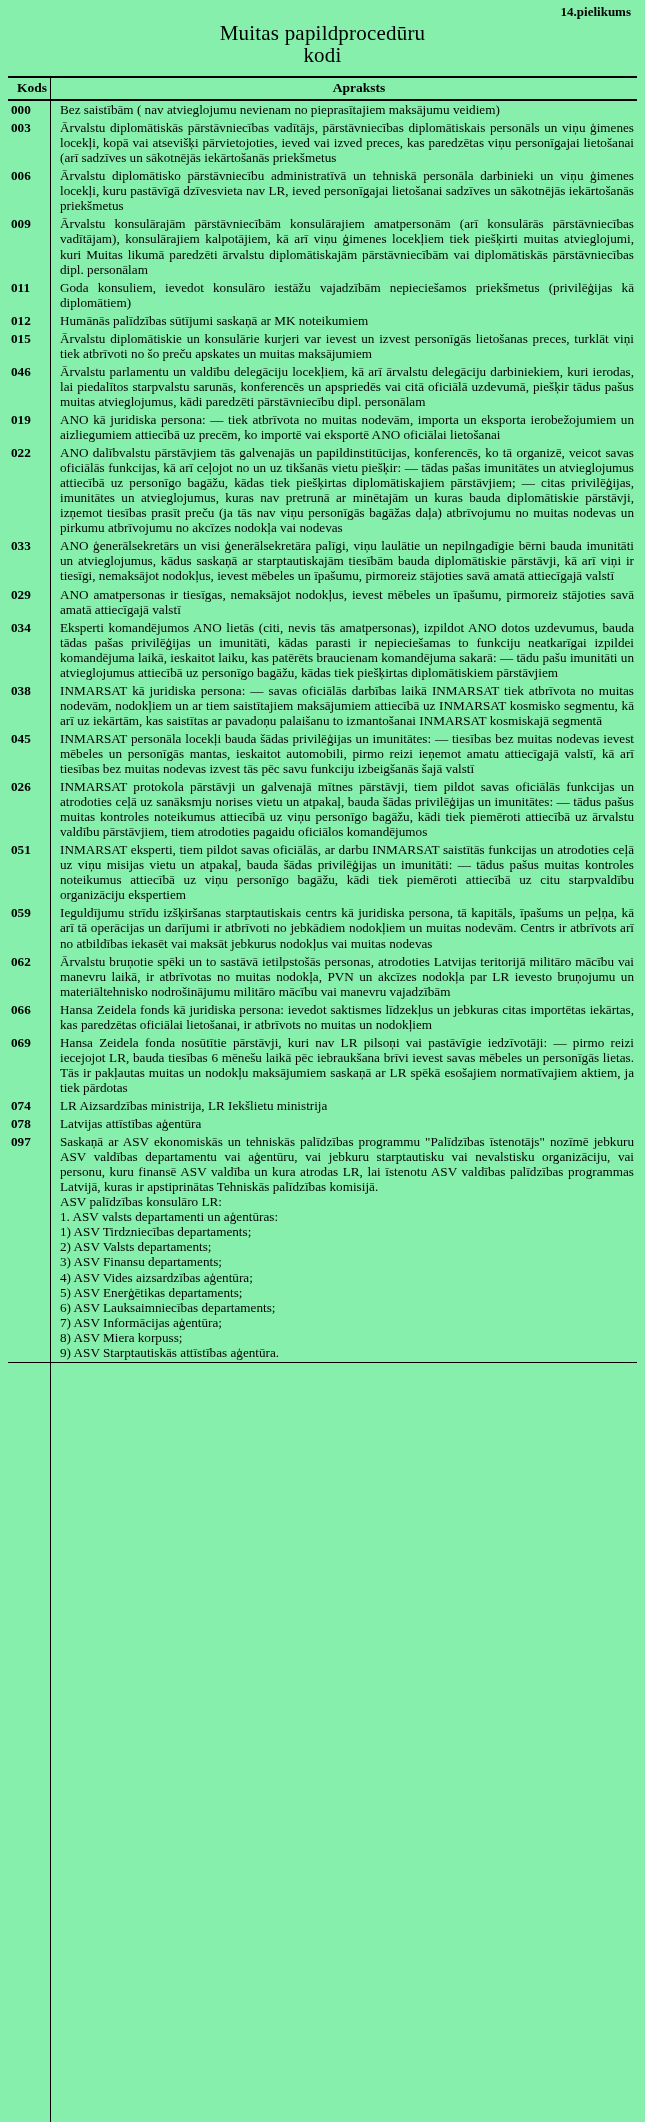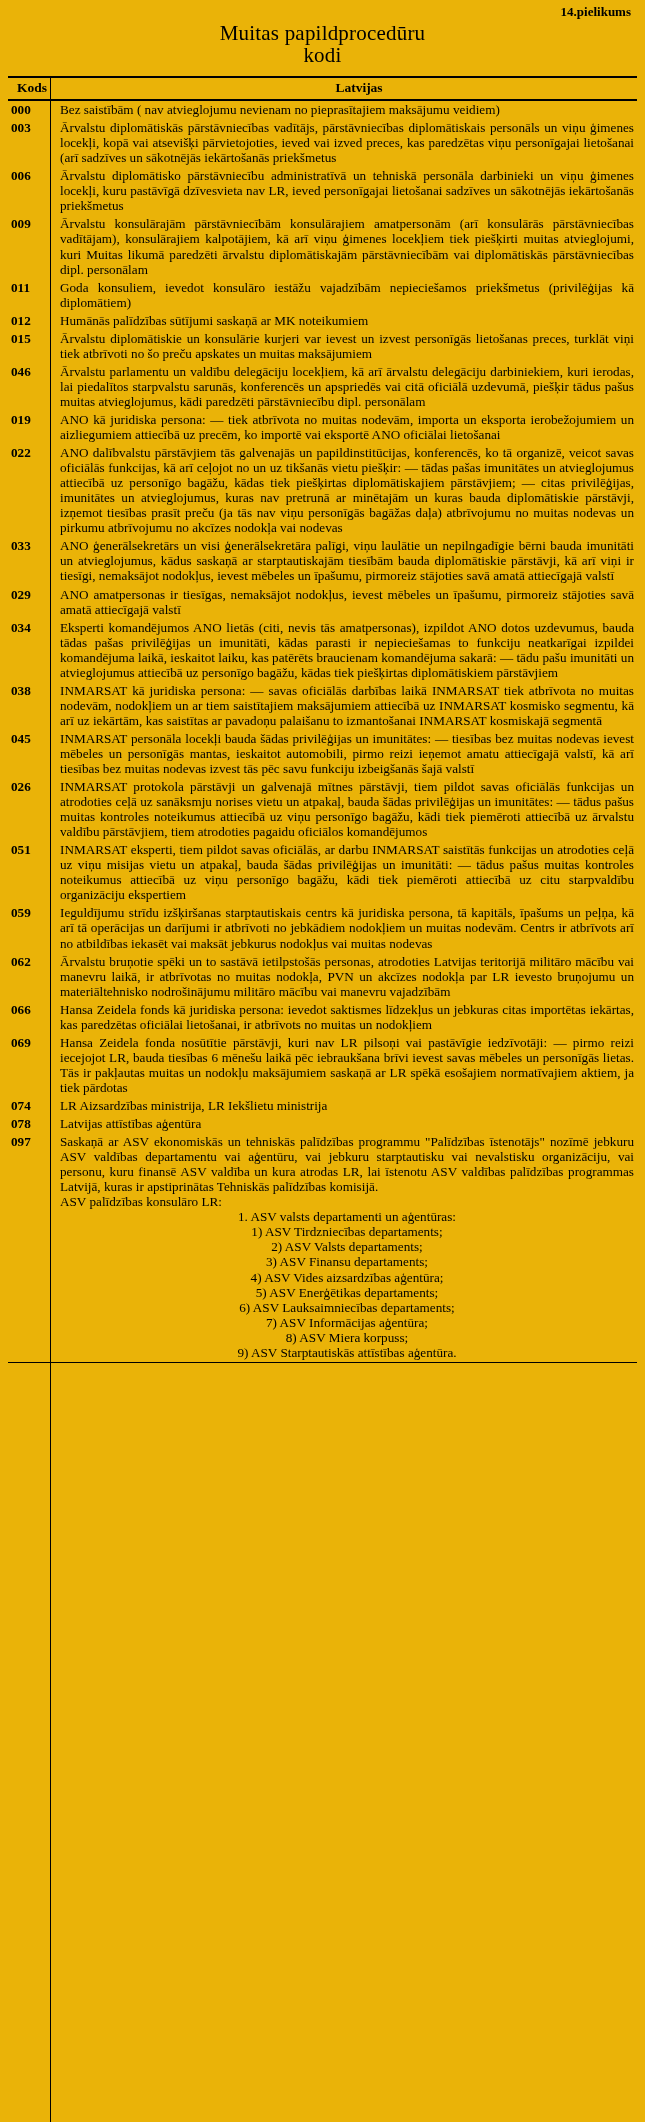--- a/index.html
+++ b/index.html
@@ -8,21 +8,21 @@
     background: #ffffff;
   }
   body {
     font-family: "Liberation Serif", serif;
     color: #000000;
   }
   .page {
     position: relative;
     width: 645px;
     min-height: 2122px;
-    background: #eab308;
+    background: #86efac;
     box-sizing: border-box;
     padding: 0;
   }
   .annex-label {
     position: absolute;
     top: 4px;
     right: 14px;
     font-family: "Liberation Serif", serif;
     font-weight: bold;
     font-size: 13px;
@@ -94,21 +94,21 @@
     bottom: 0;
     width: 1px;
     background: #000;
   }
   .sub-list {
     margin: 0;
     padding: 0;
     list-style: none;
   }
   .sub-list li {
-    text-align: center;
+    text-align: left;
   }
   .overlap {
     line-height: 1.02;
   }
 </style>
 </head>
 <body>
 
 <div class="page">
 
@@ -117,21 +117,21 @@
   <div class="doc-title">
     <span>Muitas papildprocedūru</span>
     <span class="line2">kodi</span>
   </div>
 
   <div class="table-wrap">
     <table class="codes">
       <thead>
         <tr>
           <th class="kods-h">Kods</th>
-          <th class="apr-h">Latvijas</th>
+          <th class="apr-h">Apraksts</th>
         </tr>
       </thead>
       <tbody>
         <tr>
           <td class="code">000</td>
           <td class="desc">Bez saistībām ( nav atvieglojumu nevienam no pieprasītajiem maksājumu veidiem)</td>
         </tr>
         <tr>
           <td class="code">003</td>
           <td class="desc">Ārvalstu diplomātiskās pārstāvniecības vadītājs, pārstāvniecības diplomātiskais personāls un viņu ģimenes locekļi, kopā vai atsevišķi pārvietojoties, ieved vai izved preces, kas paredzētas viņu personīgajai lietošanai (arī sadzīves un sākotnējās iekārtošanās priekšmetus</td>

